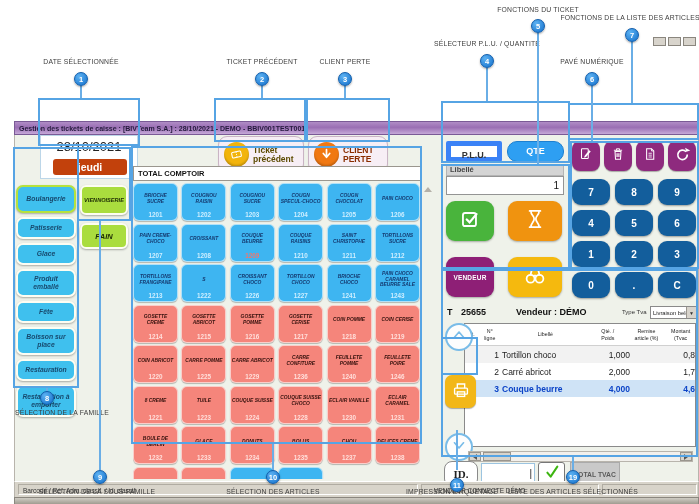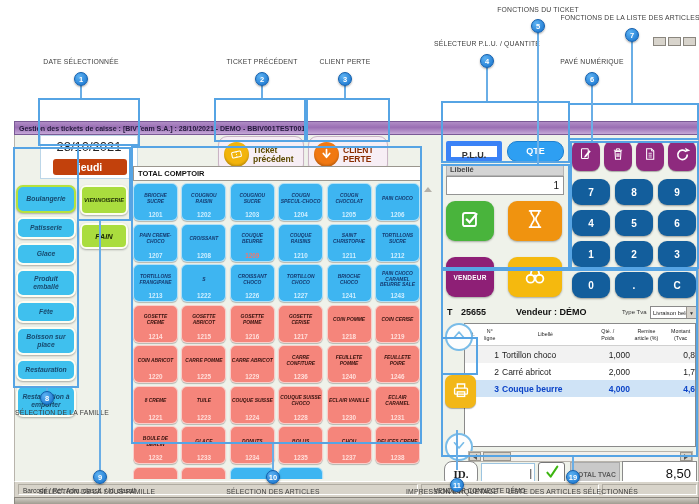--- a/index.html
+++ b/index.html
@@ -546,21 +546,20 @@
   </div>
 
   <div class="abs" id="idbtn">ID.</div>
   <div class="abs" id="idinput">|</div>
   <div class="abs" id="checkbtn">
     <span><svg width="16" height="16" viewBox="0 0 24 24">
           <path d="M5 13l5 6L20 4" fill="none" stroke="#3db510" stroke-width="3" stroke-linecap="round" stroke-linejoin="round"></path>
         </svg></span>
   </div>
   <div class="abs" id="totallabel">TOTAL TVAC</div>
-  <div class="abs" id="totalval">8,50</div>
 
   <div class="abs" id="statusbar">
     <span class="seg" id="status-left">
         <span class="txt">Barcode / Réf. Adm. classif. / Id. classif</span>
       </span>
     <span class="seg" id="status-mid">
         <span class="txt" style="padding-left:12px;">VENDEUR CONNECTE DÉMO</span>
       </span>
     <span class="seg" id="status-right"></span>
   </div>

